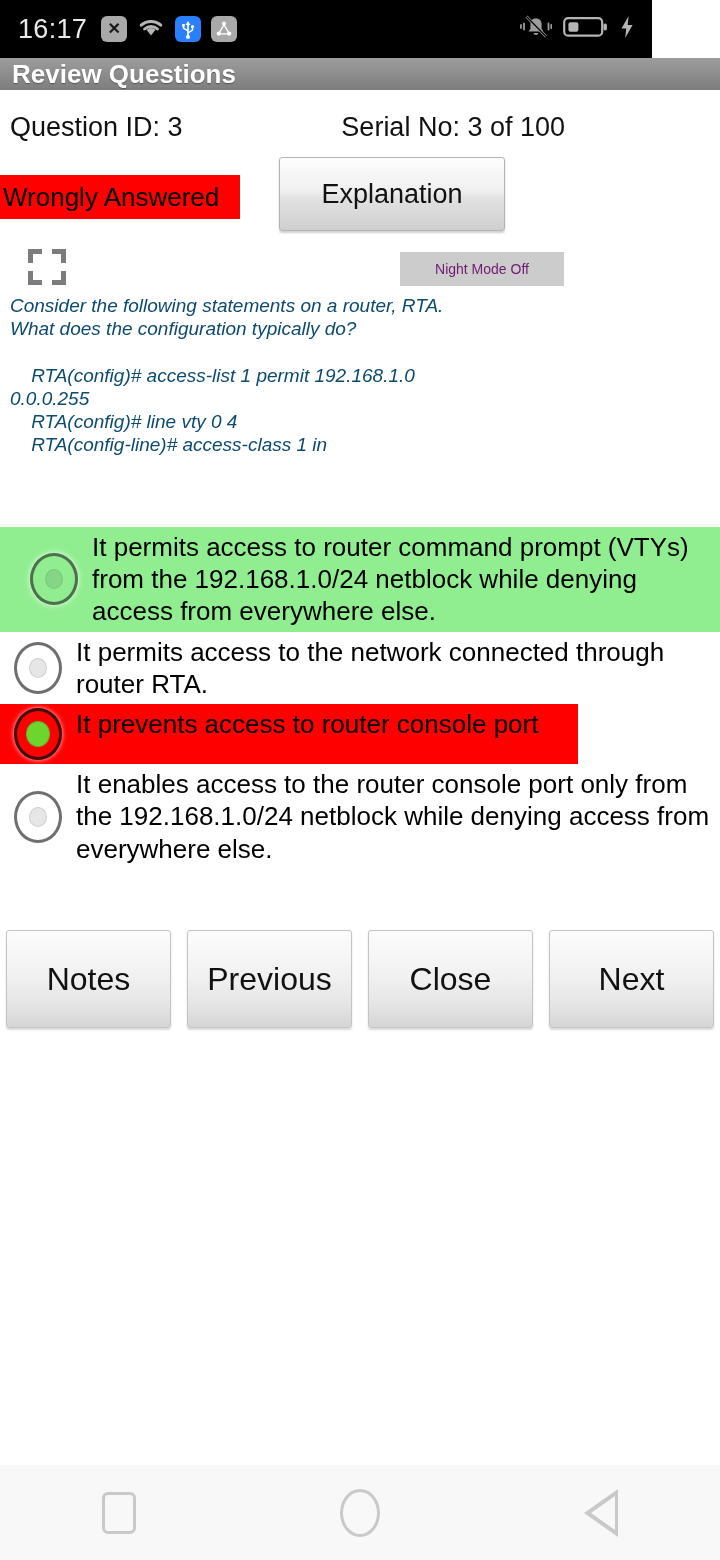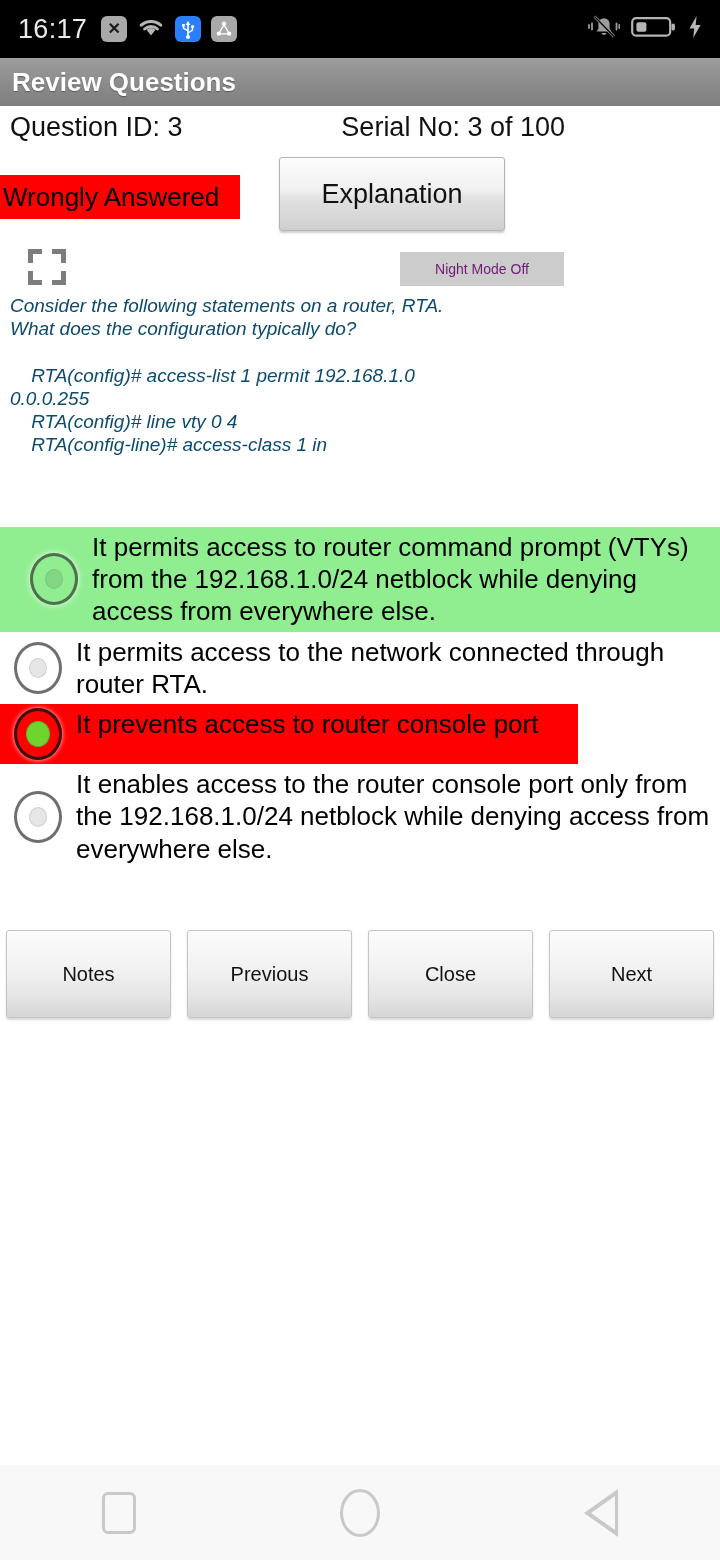--- a/index.html
+++ b/index.html
@@ -7,21 +7,21 @@
     width: 720px; height: 1560px;
     background: #ffffff;
     font-family: "Liberation Sans", sans-serif;
     overflow: hidden;
   }
   .screen { position: relative; width: 720px; height: 1560px; background: #fff; }
 
   
   .statusbar {
     position: absolute; top: 0; left: 0;
-    width: 720px; height: 58px;
+    width: 652px; height: 58px;
     background: #000;
     display: flex; align-items: center;
     padding: 0 18px;
   }
   .status-time {
     color: #e9e9e9; font-size: 27px; letter-spacing: .3px;
     font-family: "Liberation Sans", sans-serif;
   }
   .status-left-icons { display: flex; align-items: center; gap: 10px; margin-left: 14px; }
   .status-right { margin-left: auto; display: flex; align-items: center; gap: 11px; }
@@ -29,21 +29,21 @@
   .ic-badge {
     width: 26px; height: 26px; border-radius: 6px;
     background: #a9a9a9; display: flex; align-items: center; justify-content: center;
   }
   .ic-badge.blue { background: #2a7fff; }
   .ic-badge .glyph { font-size: 16px; font-weight: bold; color: #1a1a1a; line-height: 1; }
 
   
   .titlebar {
     position: absolute; top: 58px; left: 0;
-    width: 720px; height: 48px;
+    width: 720px; height: 32px;
     background: linear-gradient(to bottom, #9d9d9d 0%, #8b8b8b 55%, #7e7e7e 100%);
     display: flex; align-items: center;
     padding-left: 12px;
   }
   .titlebar .title {
     color: #ffffff; font-size: 26px; font-weight: bold;
     text-shadow: 0 1px 1px rgba(0,0,0,.35);
   }
 
   
@@ -147,21 +147,21 @@
   .option.wrong .radio { border-color: #3d1010; box-shadow: 0 0 5px rgba(255,255,255,.8); }
   .option.wrong .radio .dot { background: #6ed52e; border-color: #5cb824; width: 24px; height: 26px; }
   .option.wrong .otext { white-space: nowrap; overflow: hidden; }
 
   
   .btnrow {
     position: absolute; left: 0; top: 930px; width: 720px;
     display: flex; gap: 16px; padding: 0 6px;
   }
   .btnrow .nav-btn {
-    flex: 1 1 0; height: 88px; font-size: 20px;
+    flex: 1 1 0; height: 98px; font-size: 32px;
     background: linear-gradient(to bottom, #fcfcfc 0%, #f0f0f0 50%, #e4e4e4 78%, #d5d5d5 100%);
     border: 1px solid #c4c4c4; border-radius: 3px;
     box-shadow: 0 2px 2px rgba(0,0,0,.15);
     display: flex; align-items: center; justify-content: center;
     color: #111;
   }
 
   
   .navbar {
     position: absolute; left: 0; bottom: 0; width: 720px; height: 95px;

